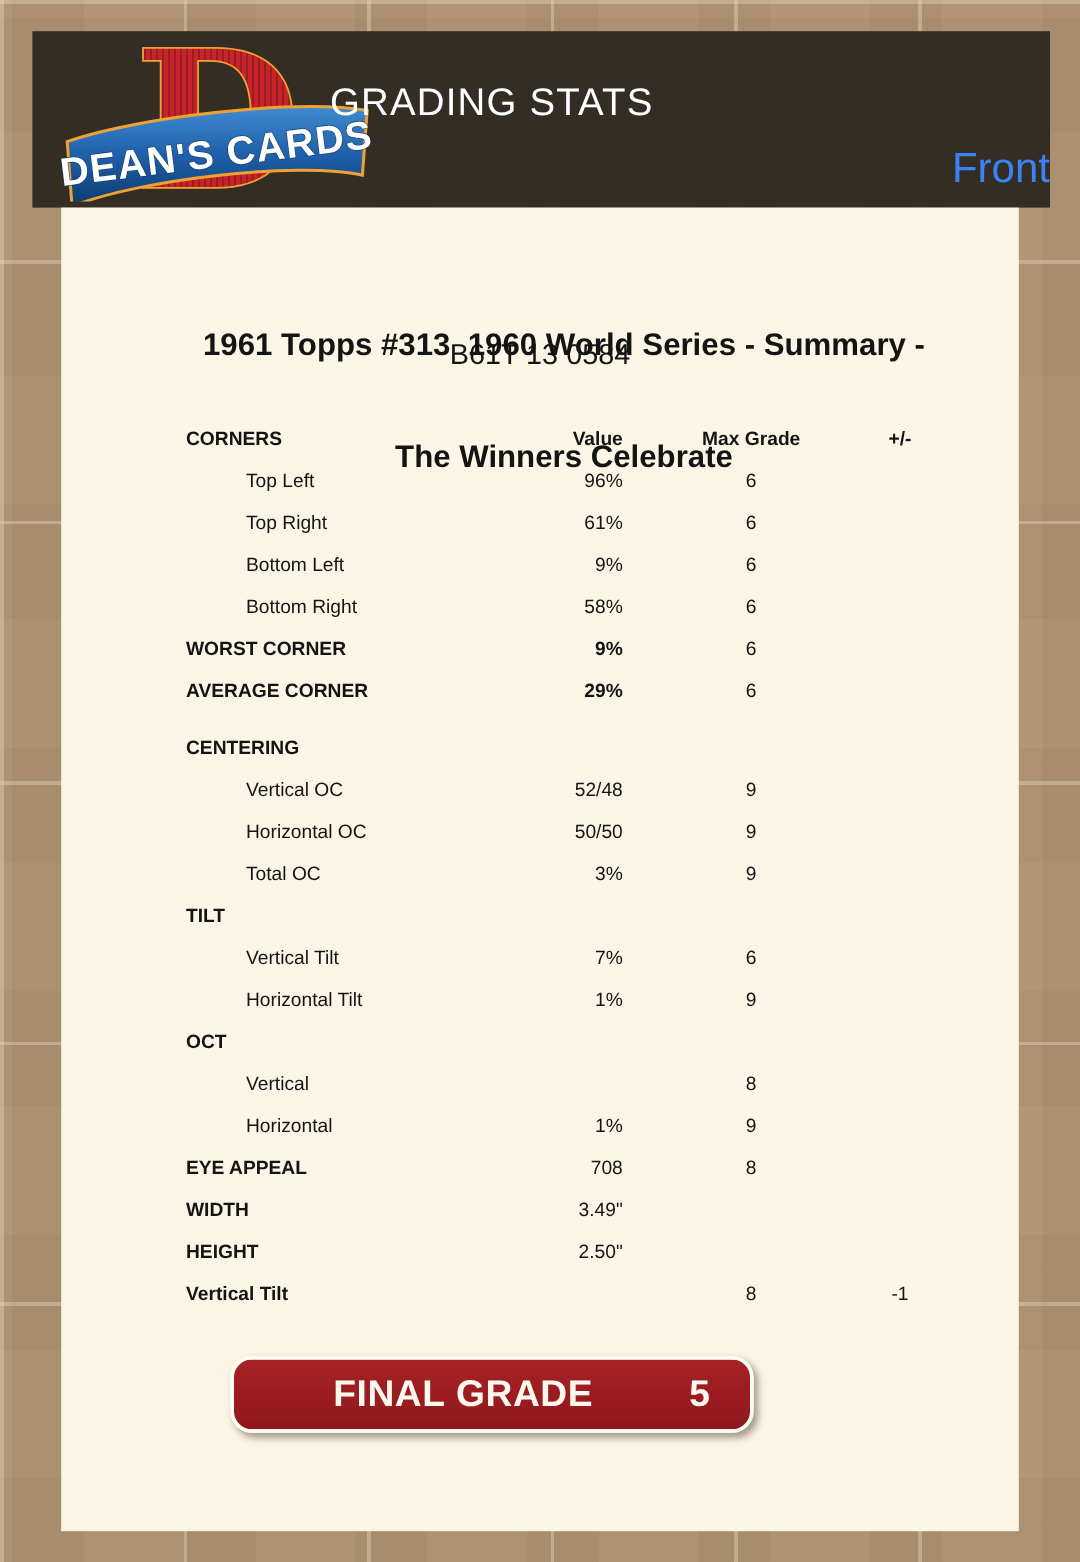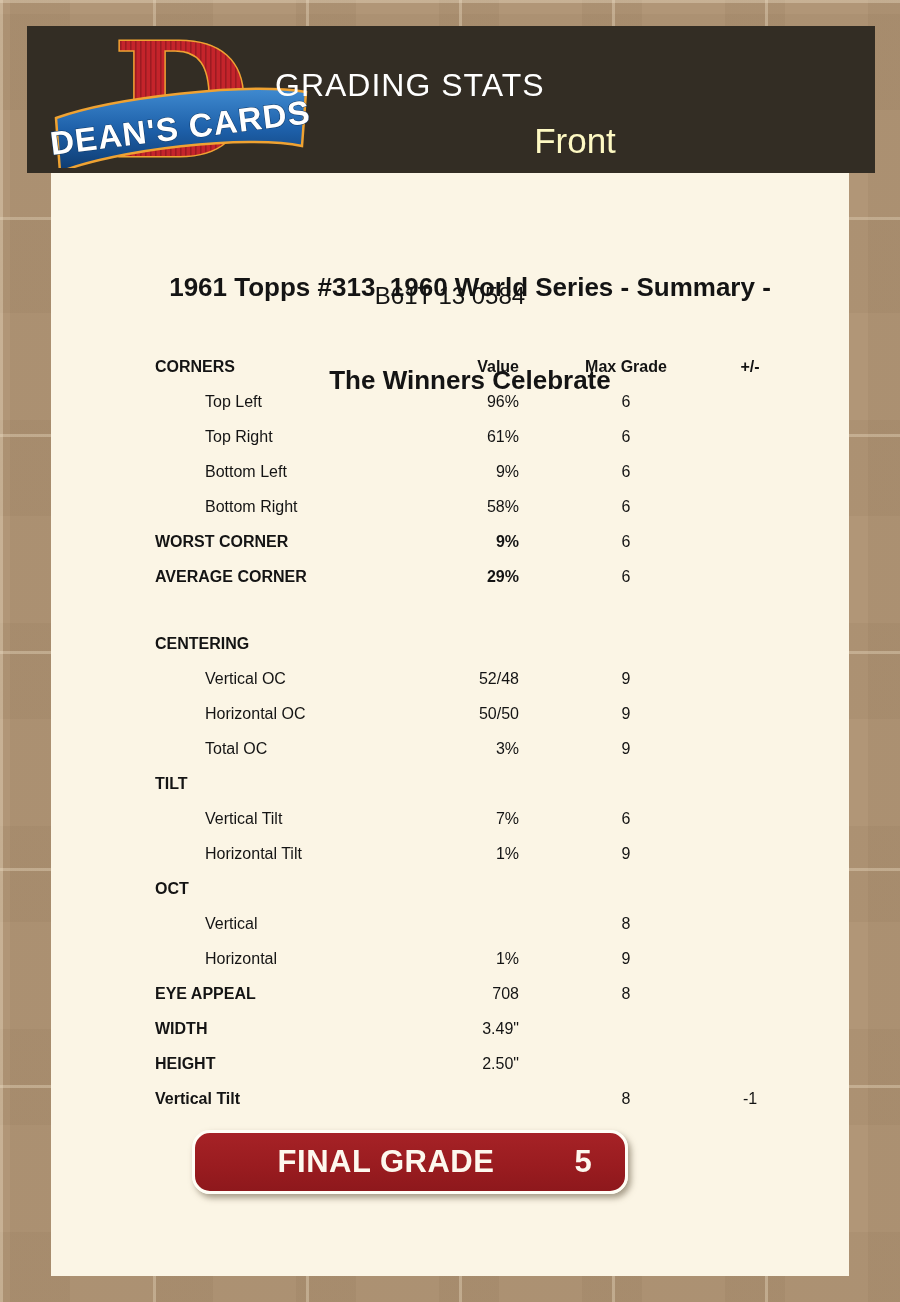--- a/index.html
+++ b/index.html
@@ -22,39 +22,39 @@
     position:absolute;left:27px;top:26px;width:848px;height:147px;
     background:#332d24;
   }
   .logo{position:absolute;left:23px;top:8px;width:262px;height:134px;}
   .hdr-line1{
     position:absolute;left:248px;right:0;top:36px;line-height:46px;
     text-align:left;font-size:32px;color:#ffffff;letter-spacing:1px;
   }
   .hdr-line2{
     position:absolute;left:248px;right:0;top:96px;line-height:38px;
-    text-align:center;font-size:35px;color:#fef9c3;
+    text-align:right;font-size:35px;color:#3b82f6;
   }
   
   .panel{
     position:absolute;left:51px;top:173px;width:798px;height:1103px;
     background:#fbf5e5;
   }
   .card-title{
     position:absolute;top:37px;left:0;right:0;text-align:center;
     font-size:26px;font-weight:700;line-height:31px;white-space:pre;margin-left:40px;
   }
   .card-title .line2{white-space:pre;}
   .serial{
     position:absolute;top:108px;left:0;right:0;text-align:center;
     font-size:24px;line-height:30px;
   }
   .stats-table{position:absolute;top:176px;left:0;right:0;}
   .trow{position:relative;height:35px;line-height:35px;font-size:16px;}
-  .trow.gap{margin-top:32px;}
+  .trow.gap{margin-top:12px;}
   .b{font-weight:700;}
   .c-label{position:absolute;left:104px;white-space:pre;}
   .c-label.indent{left:154px;}
   .c-value{position:absolute;left:250px;width:218px;text-align:right;}
   .c-max{position:absolute;left:500px;width:150px;text-align:center;}
   .c-pm{position:absolute;left:640px;width:118px;text-align:center;}
   
   .final-grade{
     position:absolute;left:141px;top:957px;width:430px;height:58px;
     background:linear-gradient(180deg,#a62226 0%, #9a1c20 55%, #8e181c 100%);

